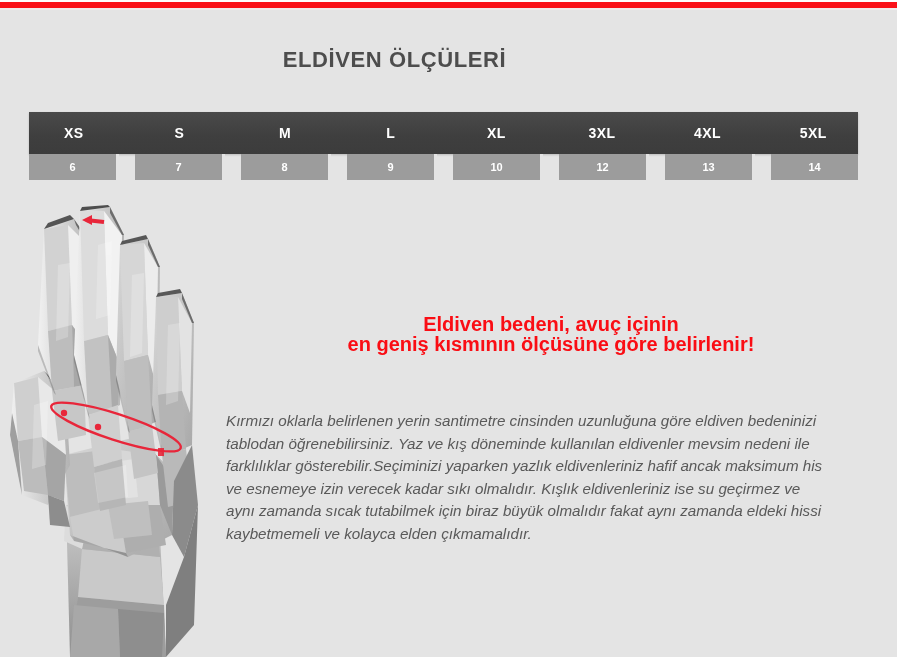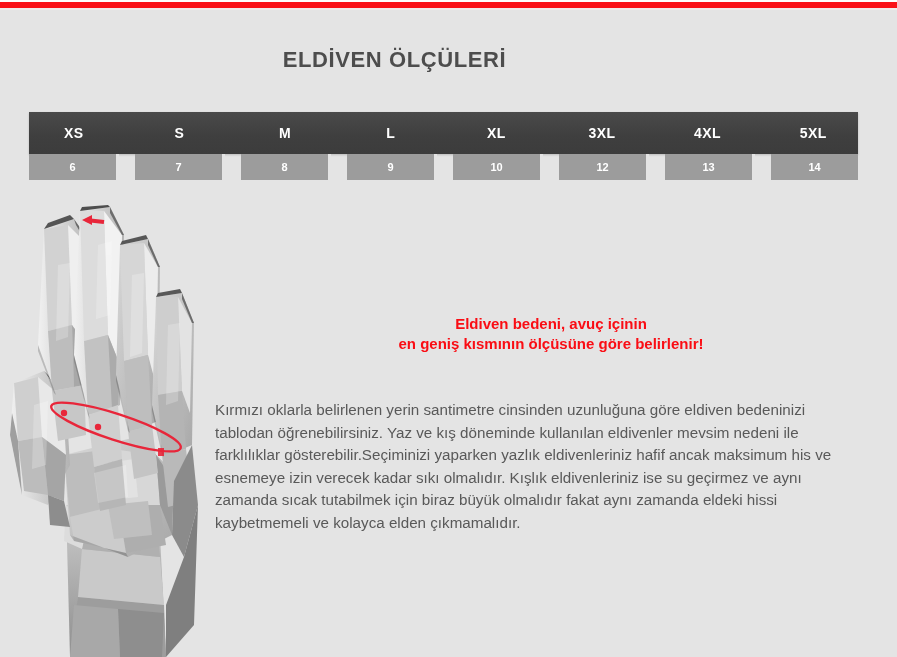--- a/index.html
+++ b/index.html
@@ -117,34 +117,34 @@
   .hand-svg { display: block; }
 
   
   .red-note {
     position: absolute;
     left: 215px;
     top: 314px;
     width: 672px;
     text-align: center;
     color: #fa0d14;
-    font-size: 15px;
+    font-size: 20px;
     font-weight: bold;
     line-height: 20px;
   }
   .body-text {
     position: absolute;
     left: 215px;
     top: 399px;
     width: 628px;
     color: #595959;
     font-size: 15.2px;
     line-height: 22.6px;
   }
-  .body-text p { margin: 0; }
+  .body-text p { margin: 11px; font-style: italic; }
 </style>
 </head>
 <body>
 
 <div class="page">
 
   <div class="top-white-strip"></div>
   <div class="top-red-bar"></div>
   <div class="top-red-bar-shadow"></div>
 

